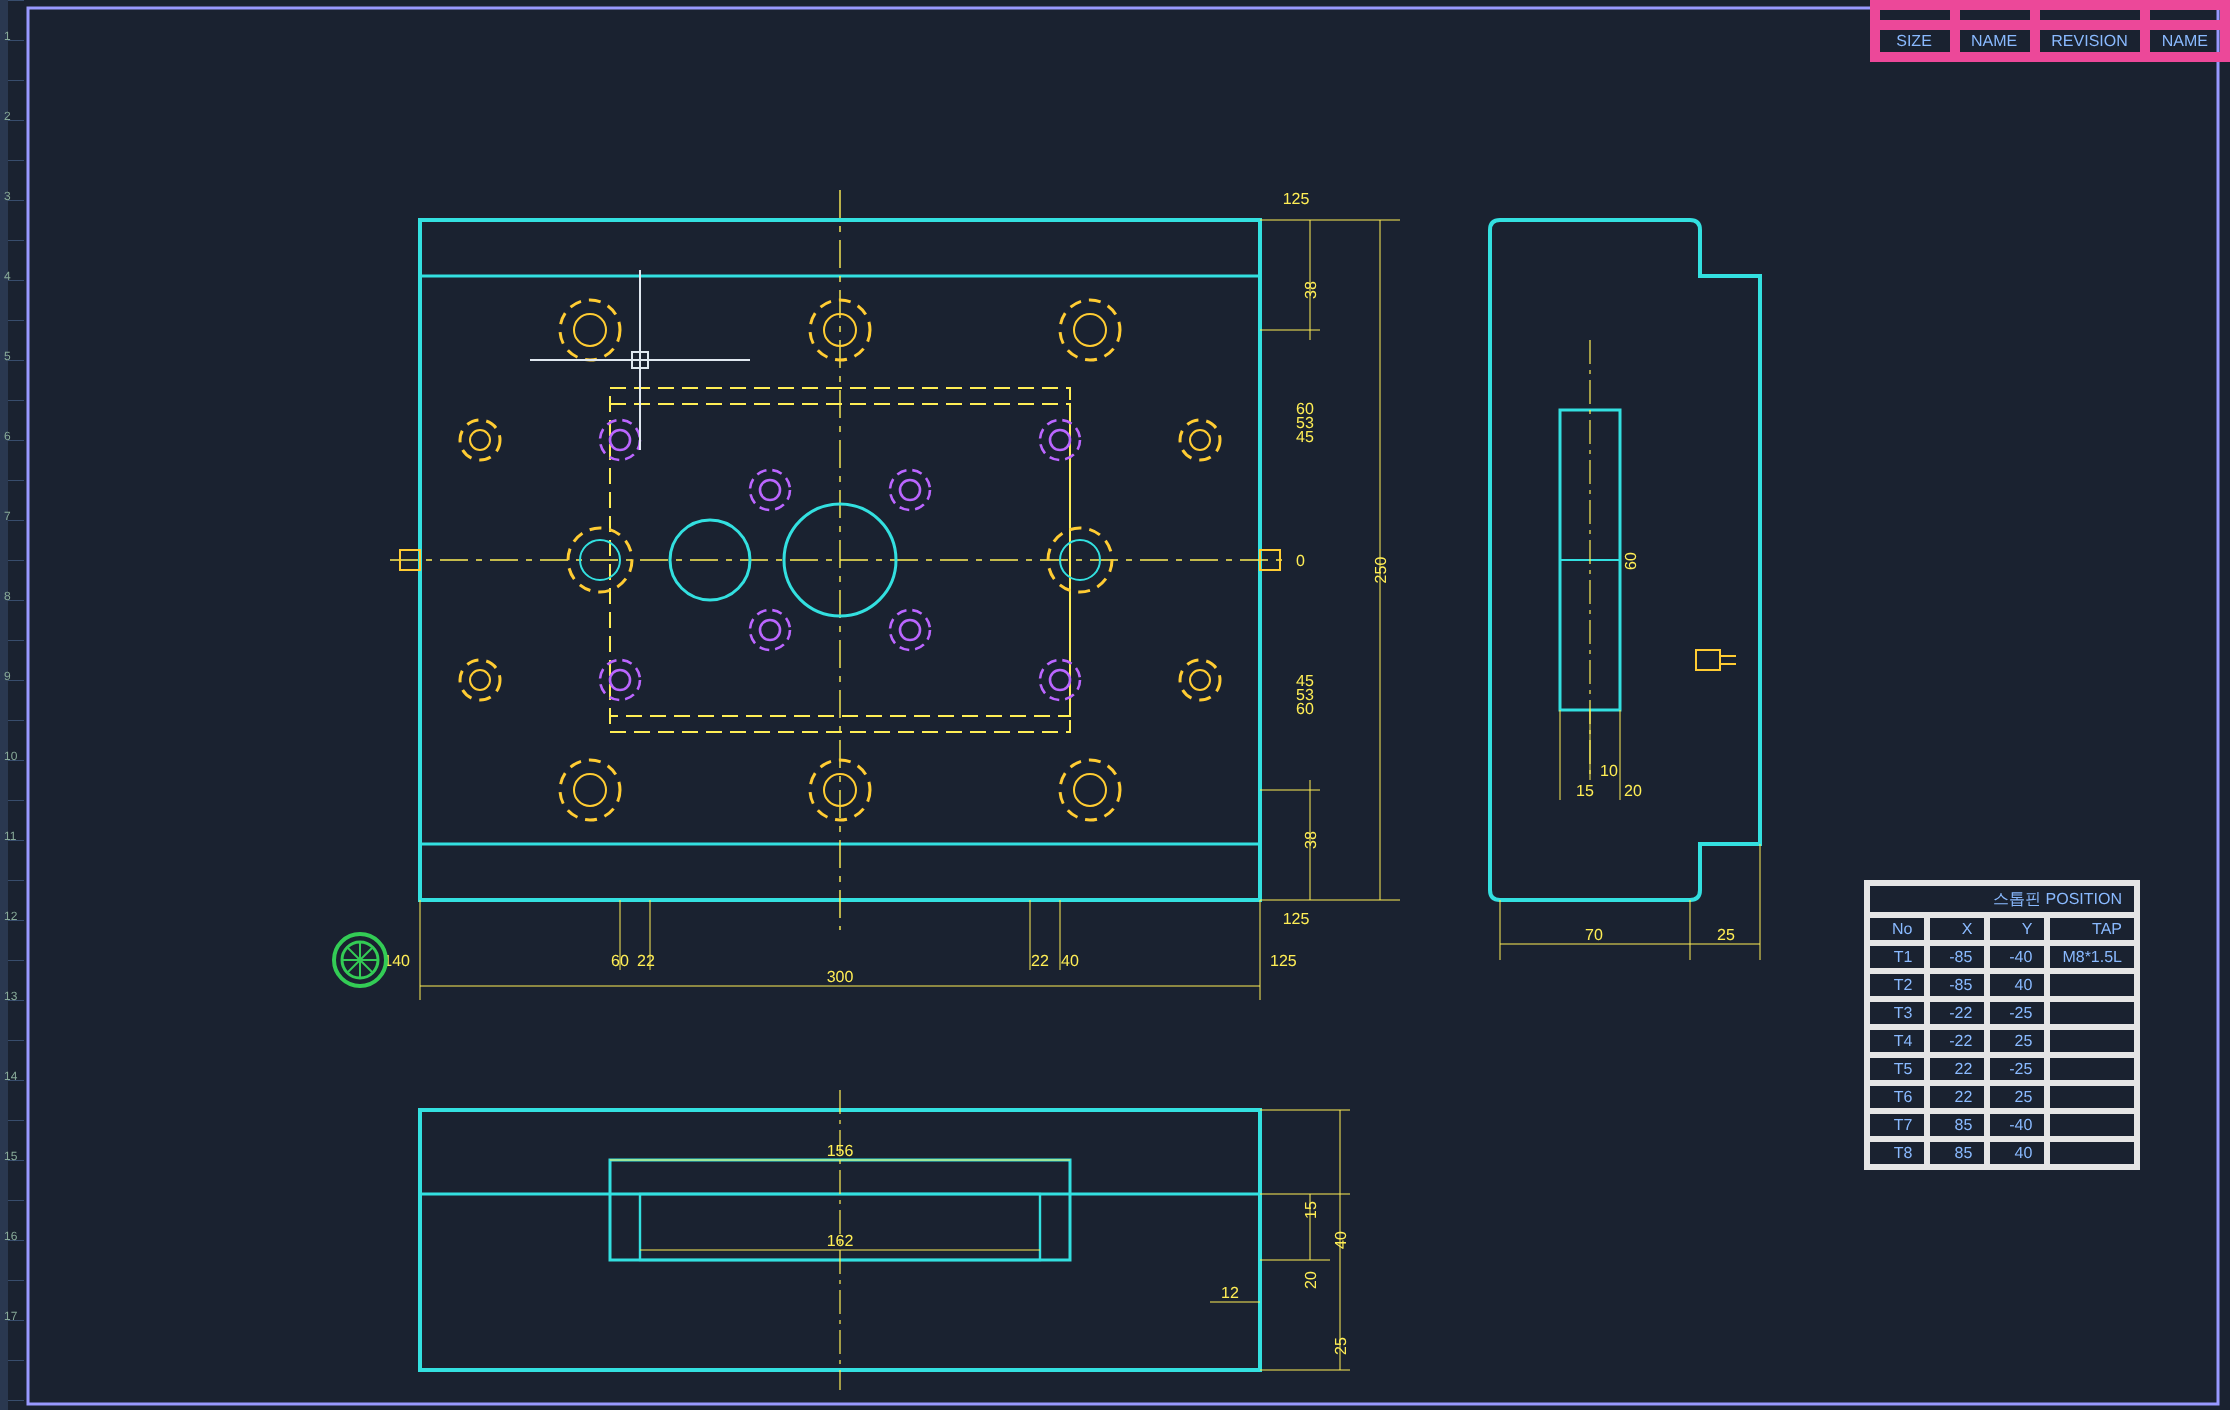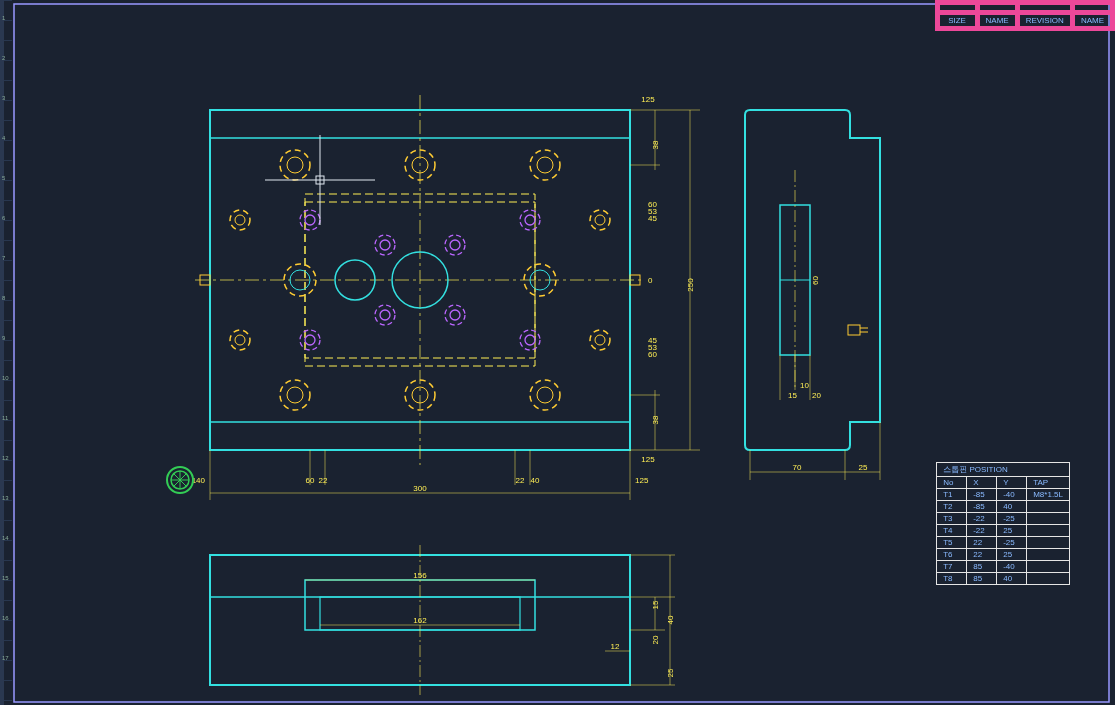--- a/index.html
+++ b/index.html
@@ -2,21 +2,21 @@
 <html><head>
 <meta charset="utf-8">
 <style>
   * { margin:0; padding:0; box-sizing:border-box; }
   body { background:#1a2230; font-family: Arial, sans-serif; color:#aaccee; overflow:hidden; width:1115px; height:705px; position:relative; }
   svg { display:block; }
   .title-block { position:absolute; top:0; right:0; }
   .title-block table { border-collapse:collapse; font-size:8px; }
   .title-block td { border:5px solid #ec4899; padding:1px 6px; color:#8abaff; text-align:center; min-width:40px; height:10px; }
   .pos-table { position:absolute; right:45px; bottom:120px; border-collapse:collapse; font-size:8px; }
-  .pos-table th, .pos-table td { border:1px solid #e5e5e5; padding:1px 6px; color:#8abaff; text-align:left; min-width:30px; }
+  .pos-table th, .pos-table td { border:3px solid #e5e5e5; padding:1px 6px; color:#8abaff; text-align:right; min-width:30px; }
   .pos-table th { font-weight:normal; }
   .dim-text { font-size:8px; fill:#ffee55; font-family:Arial; }
 </style>
 </head>
 <body>
 
 <svg width="1115" height="705" viewBox="0 0 1115 705">
   <defs>
     <pattern id="ruler-v" width="10" height="20" patternUnits="userSpaceOnUse">
       <rect width="10" height="20" fill="#1a2230"></rect>

